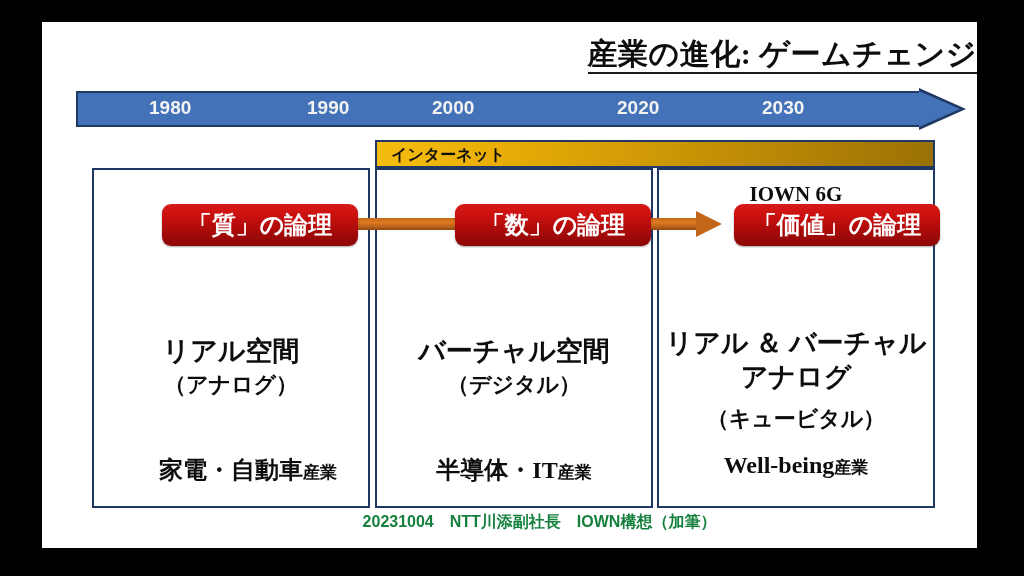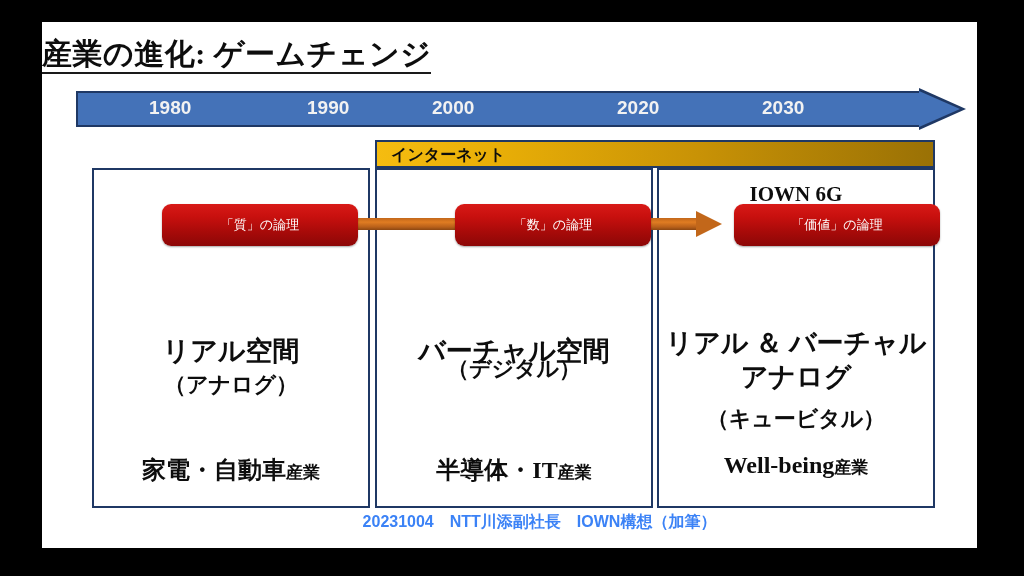--- a/index.html
+++ b/index.html
@@ -22,21 +22,21 @@
     left: 42px; top: 22px;
     width: 935px; height: 526px;
     background: #ffffff;
   }
 
   
   #title {
     position: absolute;
     left: 0; top: 12px;
     width: 935px;
-    text-align: left;
+    text-align: right;
     font-size: 30px;
     font-weight: bold;
     color: #0d0d0d;
     letter-spacing: 0.5px;
     white-space: nowrap;
   }
   #title .u {
     border-bottom: 2px solid #1a1a1a;
     padding-bottom: 2px;
   }
@@ -154,22 +154,22 @@
     height: 42px;
     border-radius: 9px;
     background: linear-gradient(to bottom, #d81a17 0%, #c8100e 30%, #a60a09 68%, #8c0707 100%);
     box-shadow: 0 1px 2px rgba(0,0,0,0.35);
     text-align: center;
     white-space: nowrap;
   }
   .badge span {
     display: block;
     line-height: 42px;
-    font-size: 13px;
-    font-weight: normal;
+    font-size: 24px;
+    font-weight: bold;
     color: #ffffff;
   }
   #badge1 { left: 120px; width: 196px; }
   #badge2 { left: 413px; width: 196px; }
   #badge3 { left: 692px; width: 206px; }
 
   
   .space-name {
     position: absolute;
     left: 0;
@@ -198,42 +198,42 @@
     text-align: center;
     font-size: 24px;
     font-weight: bold;
     color: #0d0d0d;
     white-space: nowrap;
   }
   .industry .small { font-size: 17px; }
 
   #c1-name { top: 164px; }
   #c1-sub  { top: 200px; }
-  #c1-ind  { top: 284px; }
+  #c1-ind  { top: 284px; padding-left: 17px; }
 
   #c2-name { top: 164px; }
-  #c2-sub  { top: 184px; font-family: Liberation Mono, monospace; }
+  #c2-sub  { top: 200px; font-family: Liberation Mono, monospace; }
   #c2-ind  { top: 284px; }
 
   #c3-name { top: 156px; }
   #c3-sub  { top: 234px; }
   #c3-ind  { top: 282px; }
 
   #c3-name .l2 { display: block; }
 
   
   #footer {
     position: absolute;
     left: 0; top: 490px;
     width: 935px;
     text-align: center;
     font-family: "Liberation Sans", sans-serif;
     font-size: 16px;
     font-weight: bold;
-    color: #3b82f6;
+    color: #15803d;
     white-space: nowrap;
     padding-left: 60px;
     box-sizing: border-box;
   }
 </style>
 </head>
 <body>
 
 <div id="stage">
   <div id="slide">

